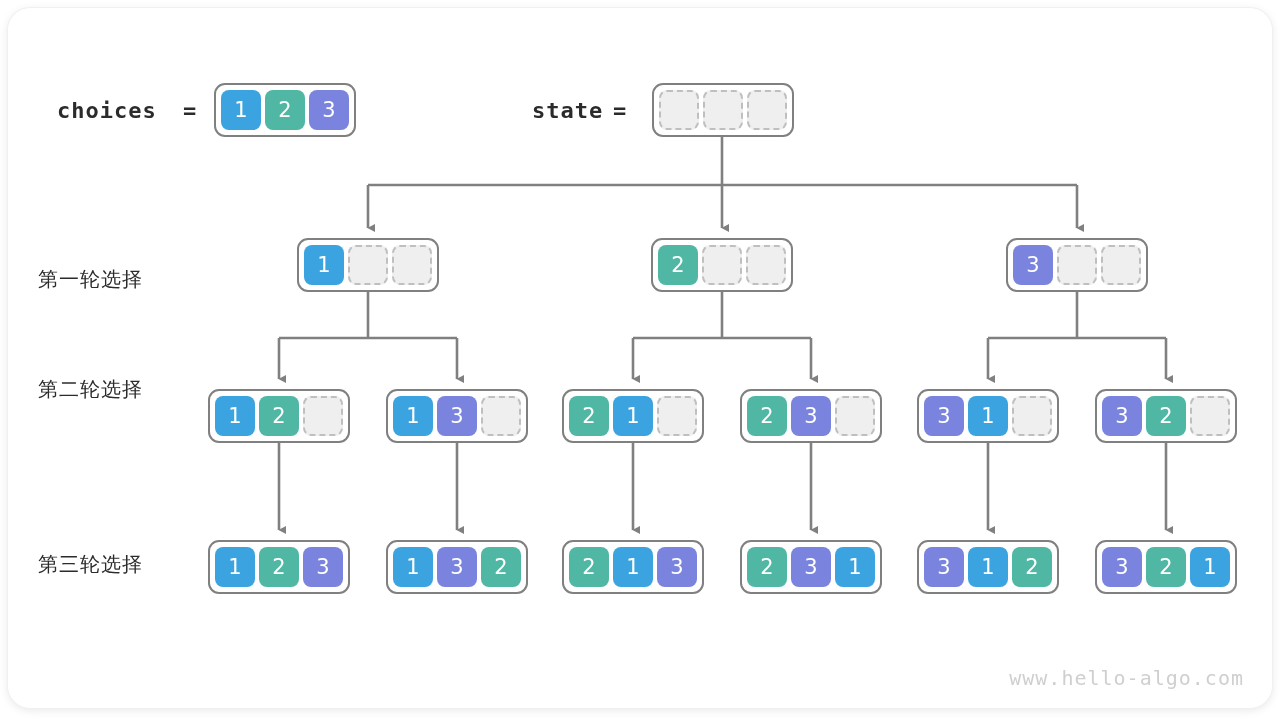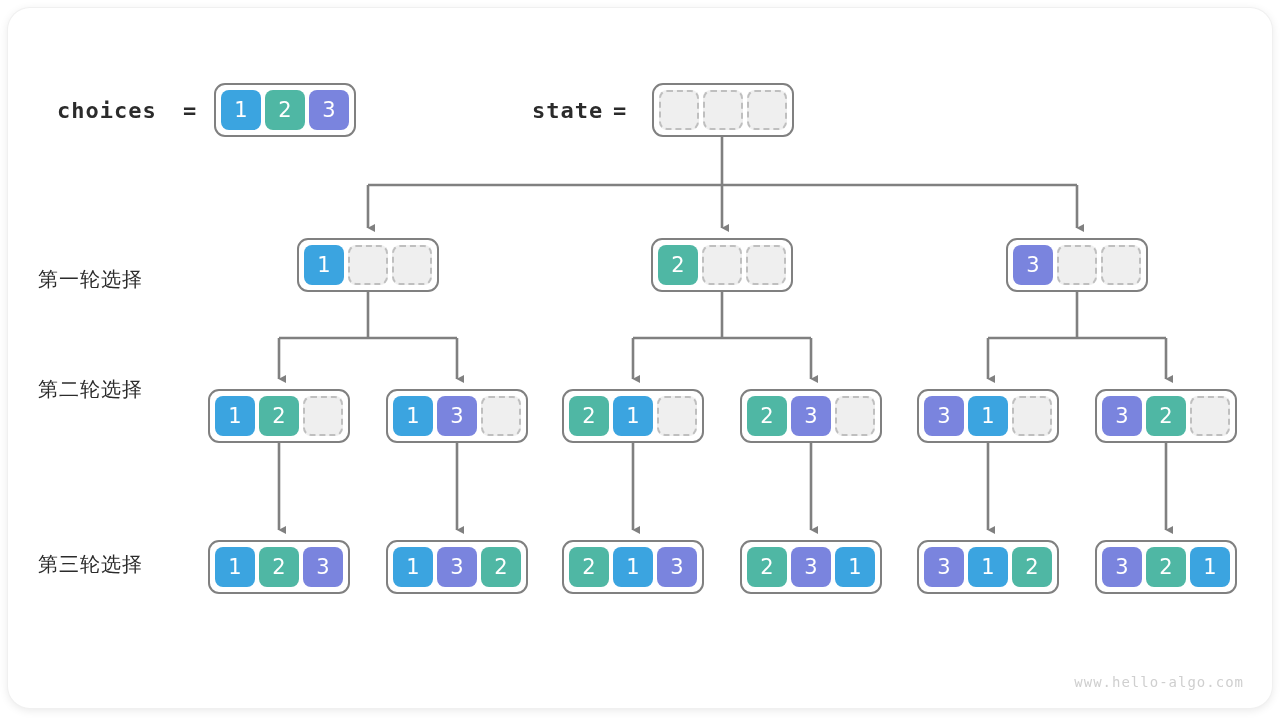--- a/index.html
+++ b/index.html
@@ -51,21 +51,21 @@
     font-size: 20px;
     color: #2b2b2b;
     white-space: nowrap;
     letter-spacing: 1px;
   }
   .watermark {
     position: absolute;
     right: 36px;
     bottom: 30px;
     font-family: "DejaVu Sans Mono", monospace;
-    font-size: 14px;
+    font-size: 20px;
     color: #cfcfcf;
     letter-spacing: 1px;
     white-space: nowrap;
     margin-top: 40px;
   }
   
   .arr {
     position: absolute;
     display: flex;
     align-items: center;

